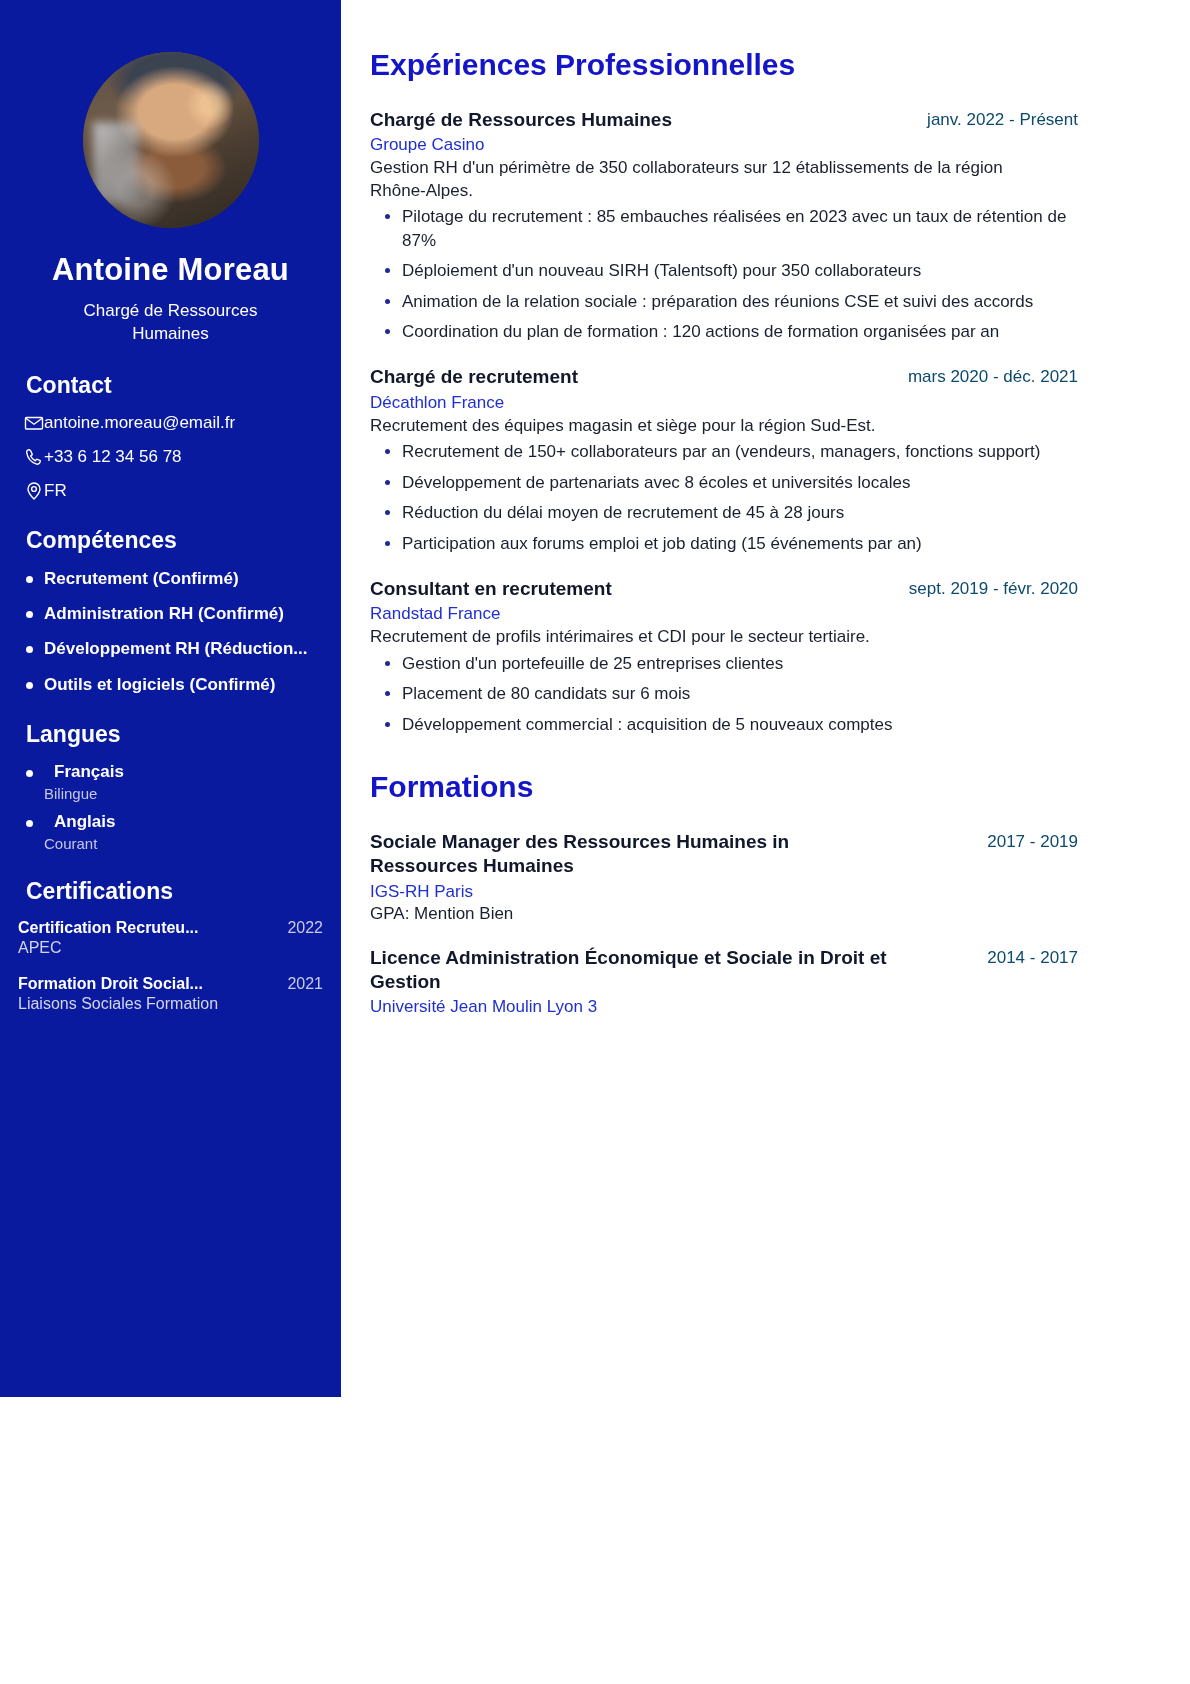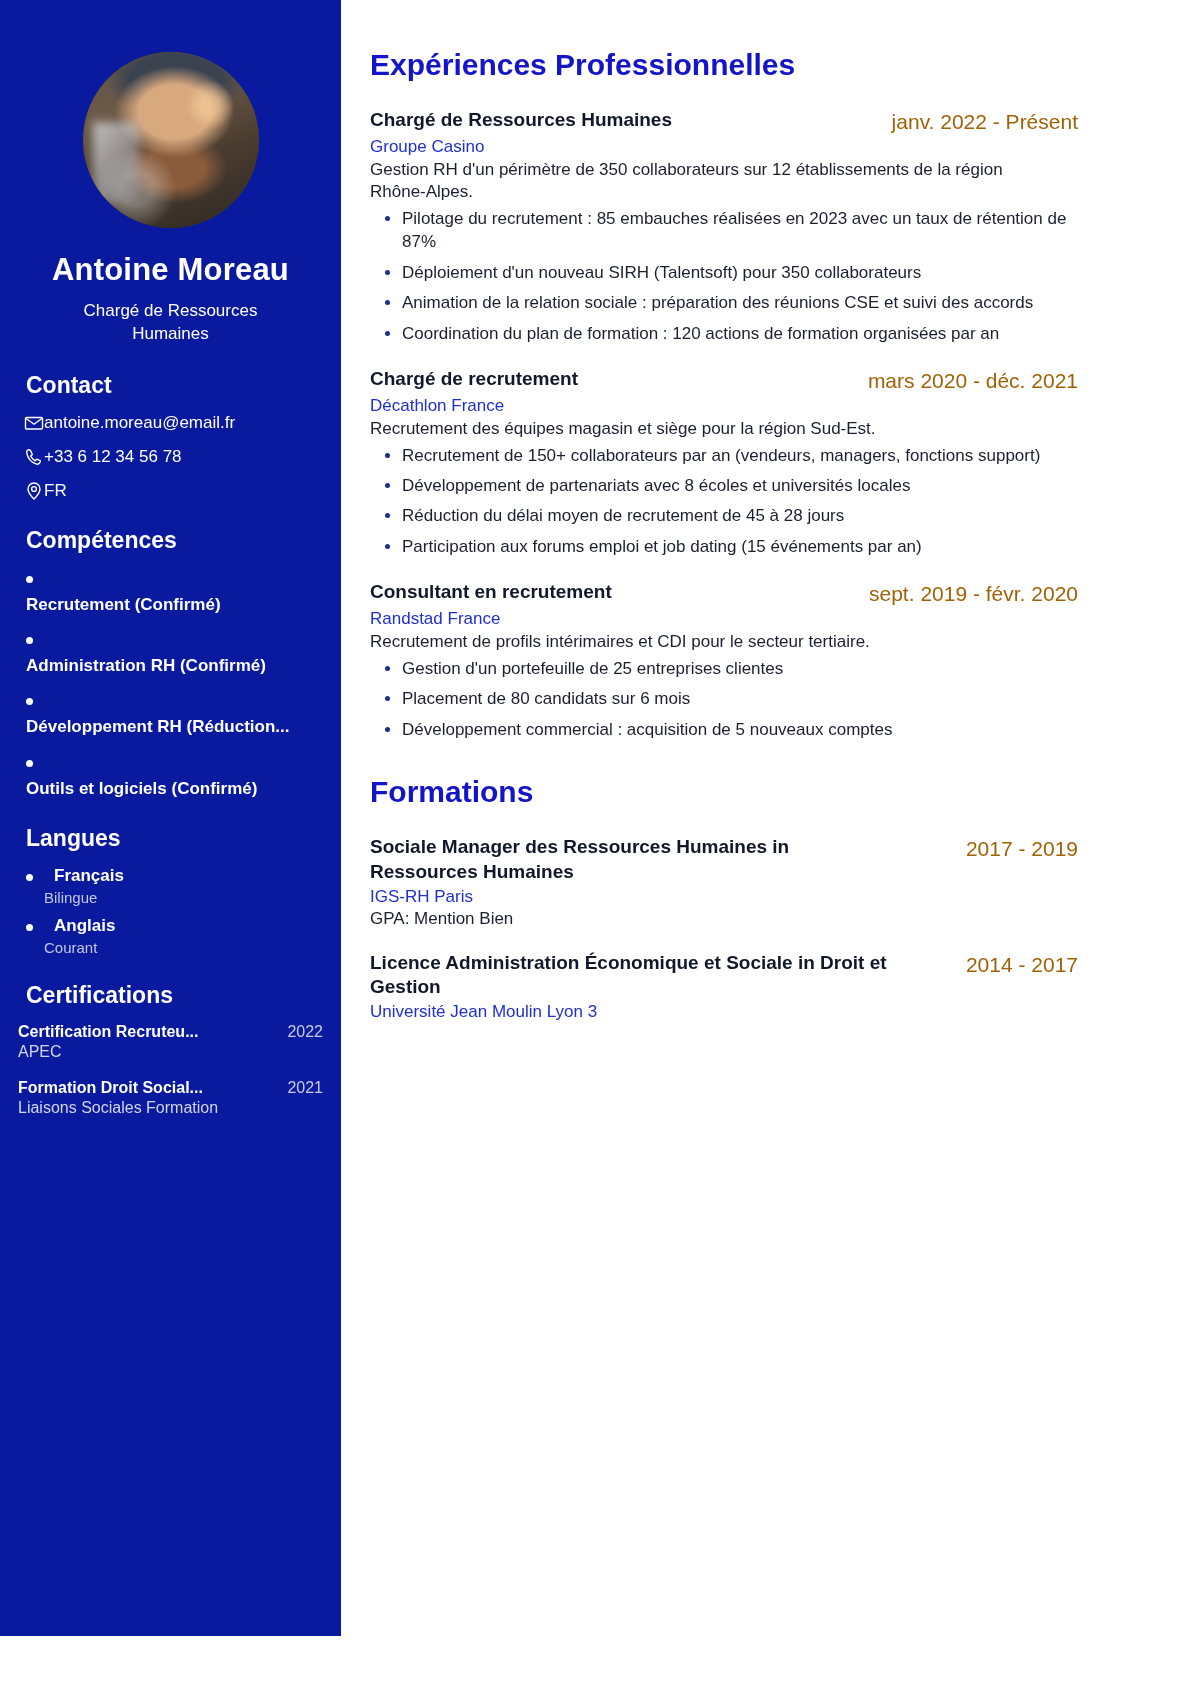--- a/index.html
+++ b/index.html
@@ -11,21 +11,21 @@
   #page {
     position:relative;
     width:1190px; height:1684px;
     background:#ffffff;
     overflow:hidden;
   }
 
   
   #sidebar {
     position:absolute; left:0; top:0;
-    width:341px; height:1636px;
+    width:341px; height:1397px;
     background:#0a1a9e;
     color:#ffffff;
     padding:0 18px;
   }
   #avatar-wrap {
     margin:52px auto 0 auto;
     width:176px; height:176px;
     border-radius:50%;
     overflow:hidden;
     position:relative;
@@ -72,21 +72,20 @@
   }
   .contact-row .ic { width:20px; height:20px; flex:0 0 20px; display:block; }
   .contact-row .ic svg { display:block; }
   .contact-row .txt { white-space:nowrap; }
 
   .bullet-item {
     display:flex; align-items:flex-start; gap:11px;
     margin:0 0 14px 8px;
     font-size:17px; font-weight:bold;
     line-height:1.25;
-    flex-direction:column;
   }
   .bullet-item .dot {
     width:7px; height:7px; border-radius:50%;
     background:#ffffff; flex:0 0 7px;
     margin-top:8px;
   }
   .bullet-item .lbl {
     white-space:nowrap; overflow:hidden; text-overflow:ellipsis;
     max-width:276px;
   }
@@ -125,21 +124,21 @@
 
   .entry { margin-bottom:22px; }
   .entry-head {
     display:flex; justify-content:space-between; align-items:flex-start; gap:18px;
   }
   .entry-role {
     font-size:19px; font-weight:bold; color:#12182b;
     line-height:1.28; max-width:520px;
   }
   .entry-date {
-    font-size:21px; color:#a16207; white-space:nowrap;
+    font-size:17px; color:#0c4a6e; white-space:nowrap;
     flex:0 0 auto; padding-top:2px;
   }
   .entry-org {
     font-size:17px; color:#1f2fd0; font-weight:400;
     margin-top:3px;
   }
   .entry-desc {
     font-size:17px; color:#1b2030; line-height:1.32;
     margin-top:2px; max-width:690px;
   }

